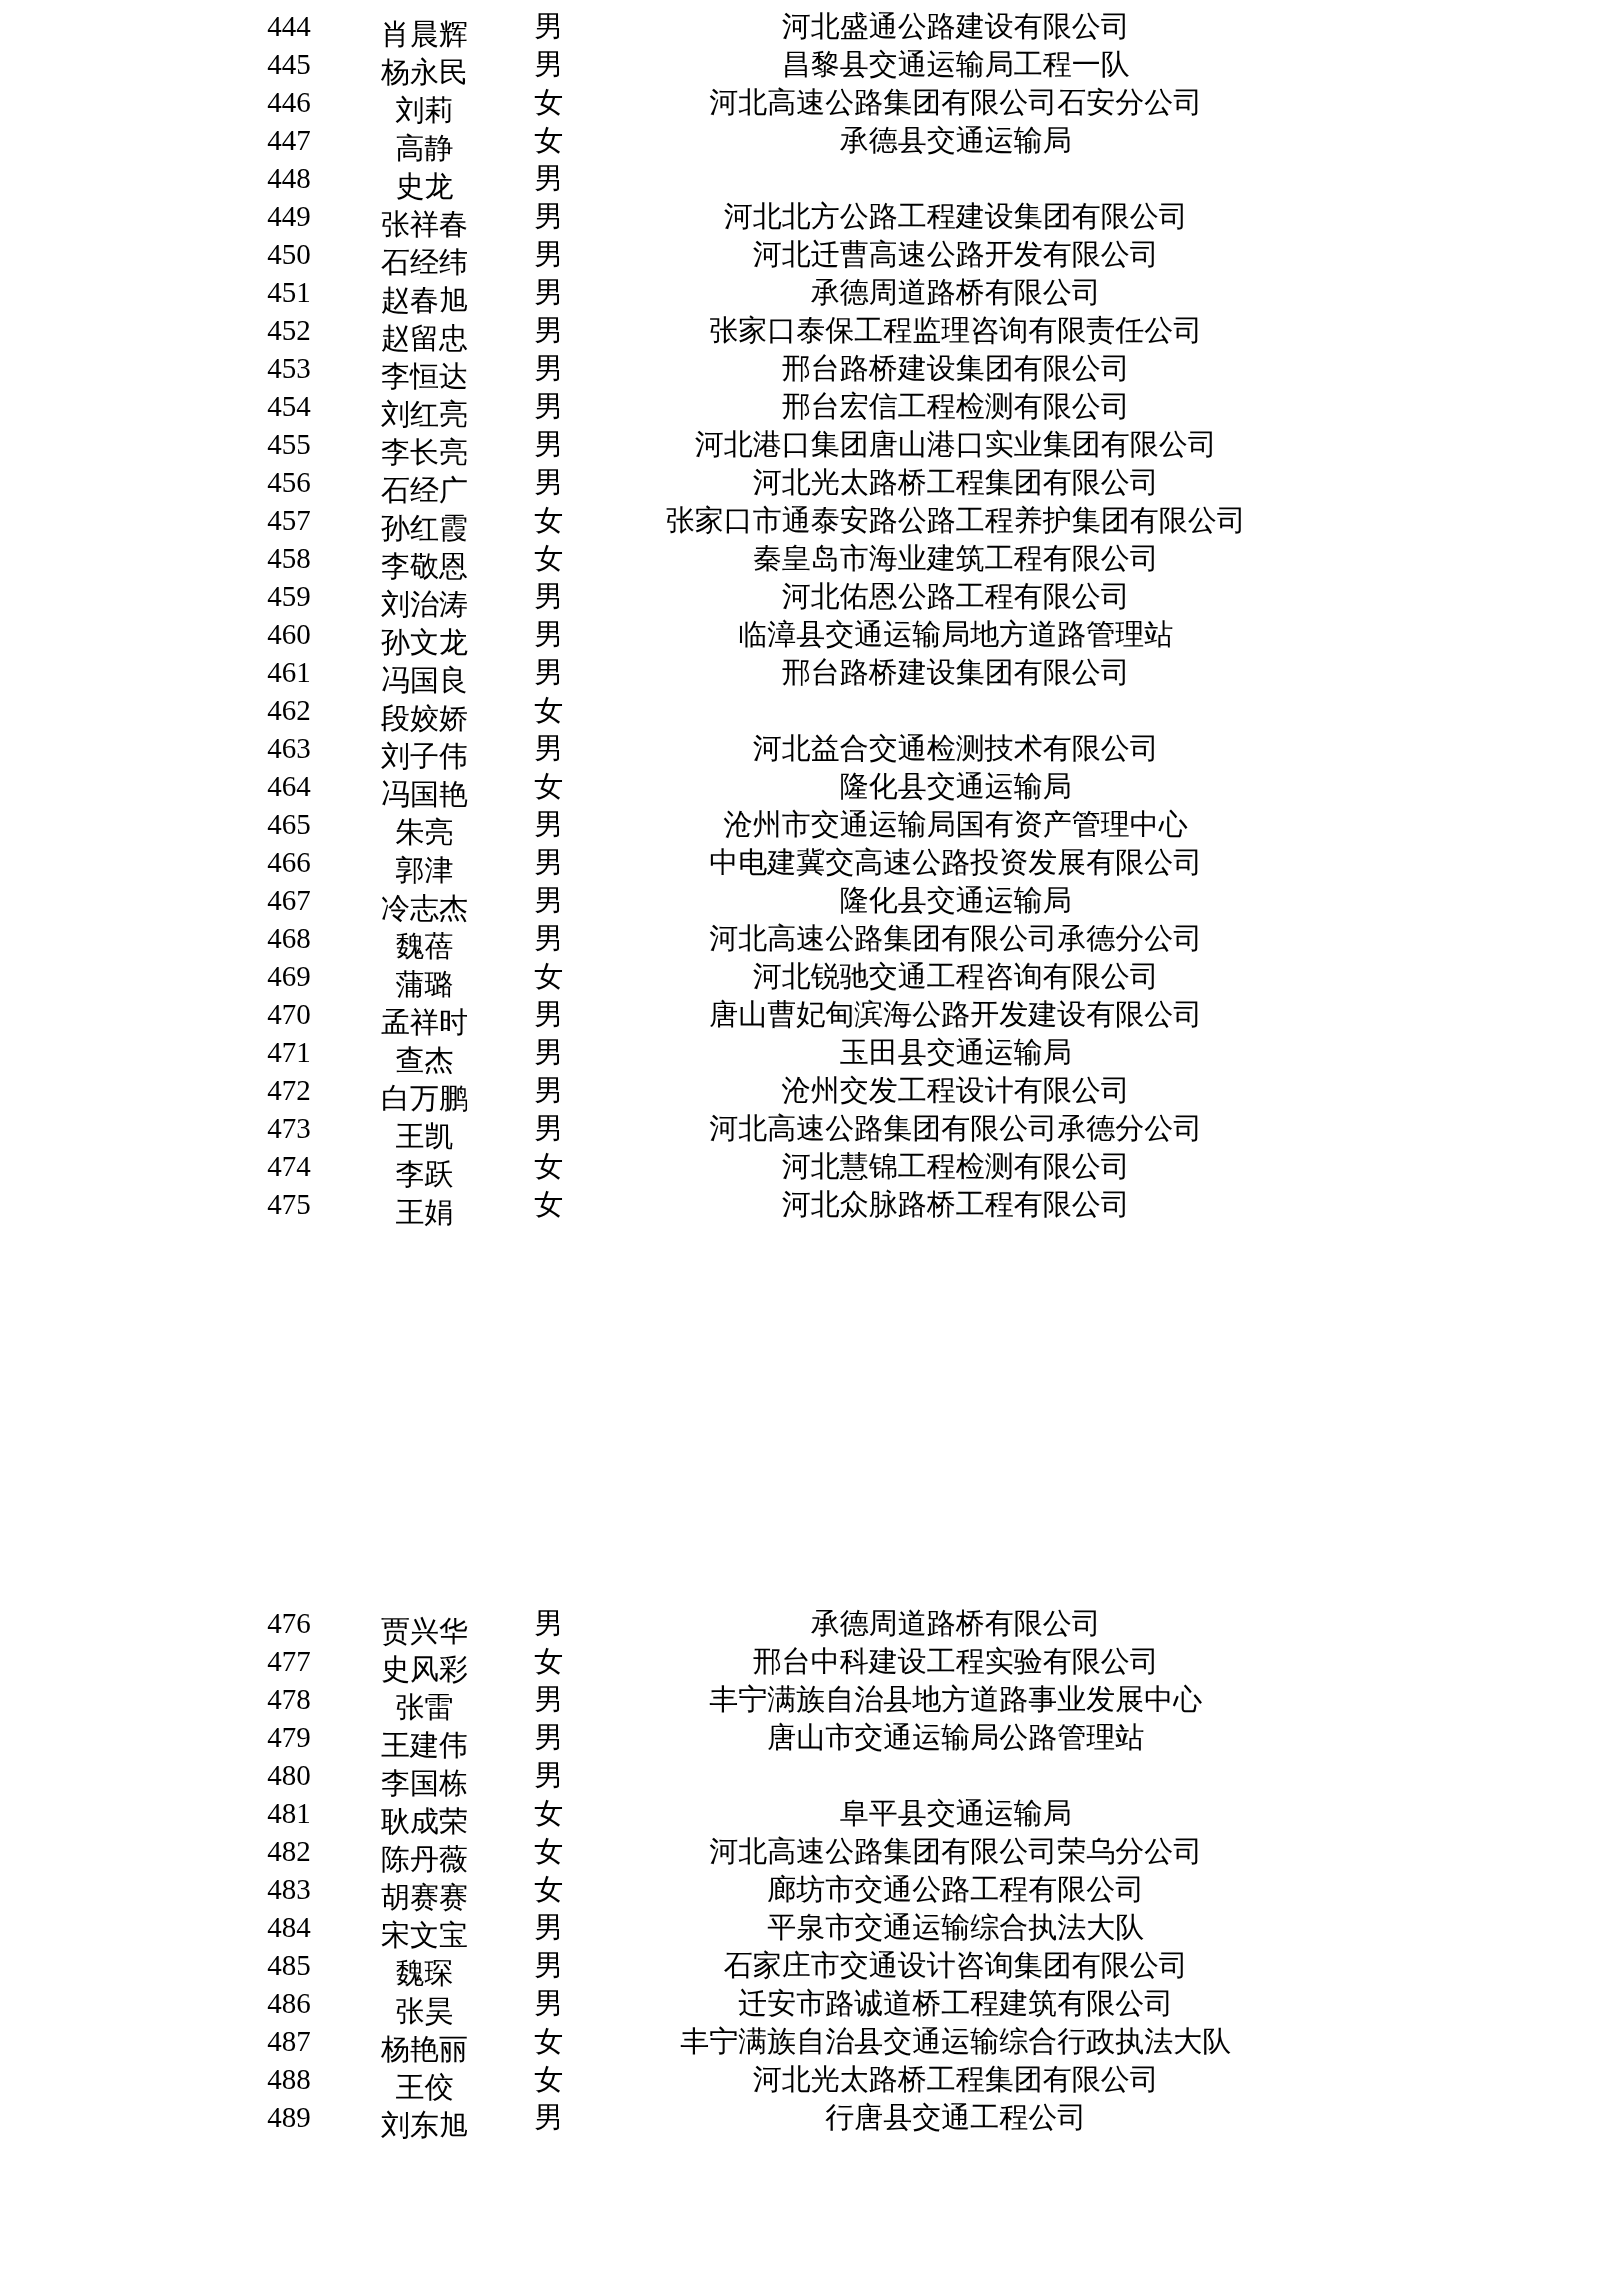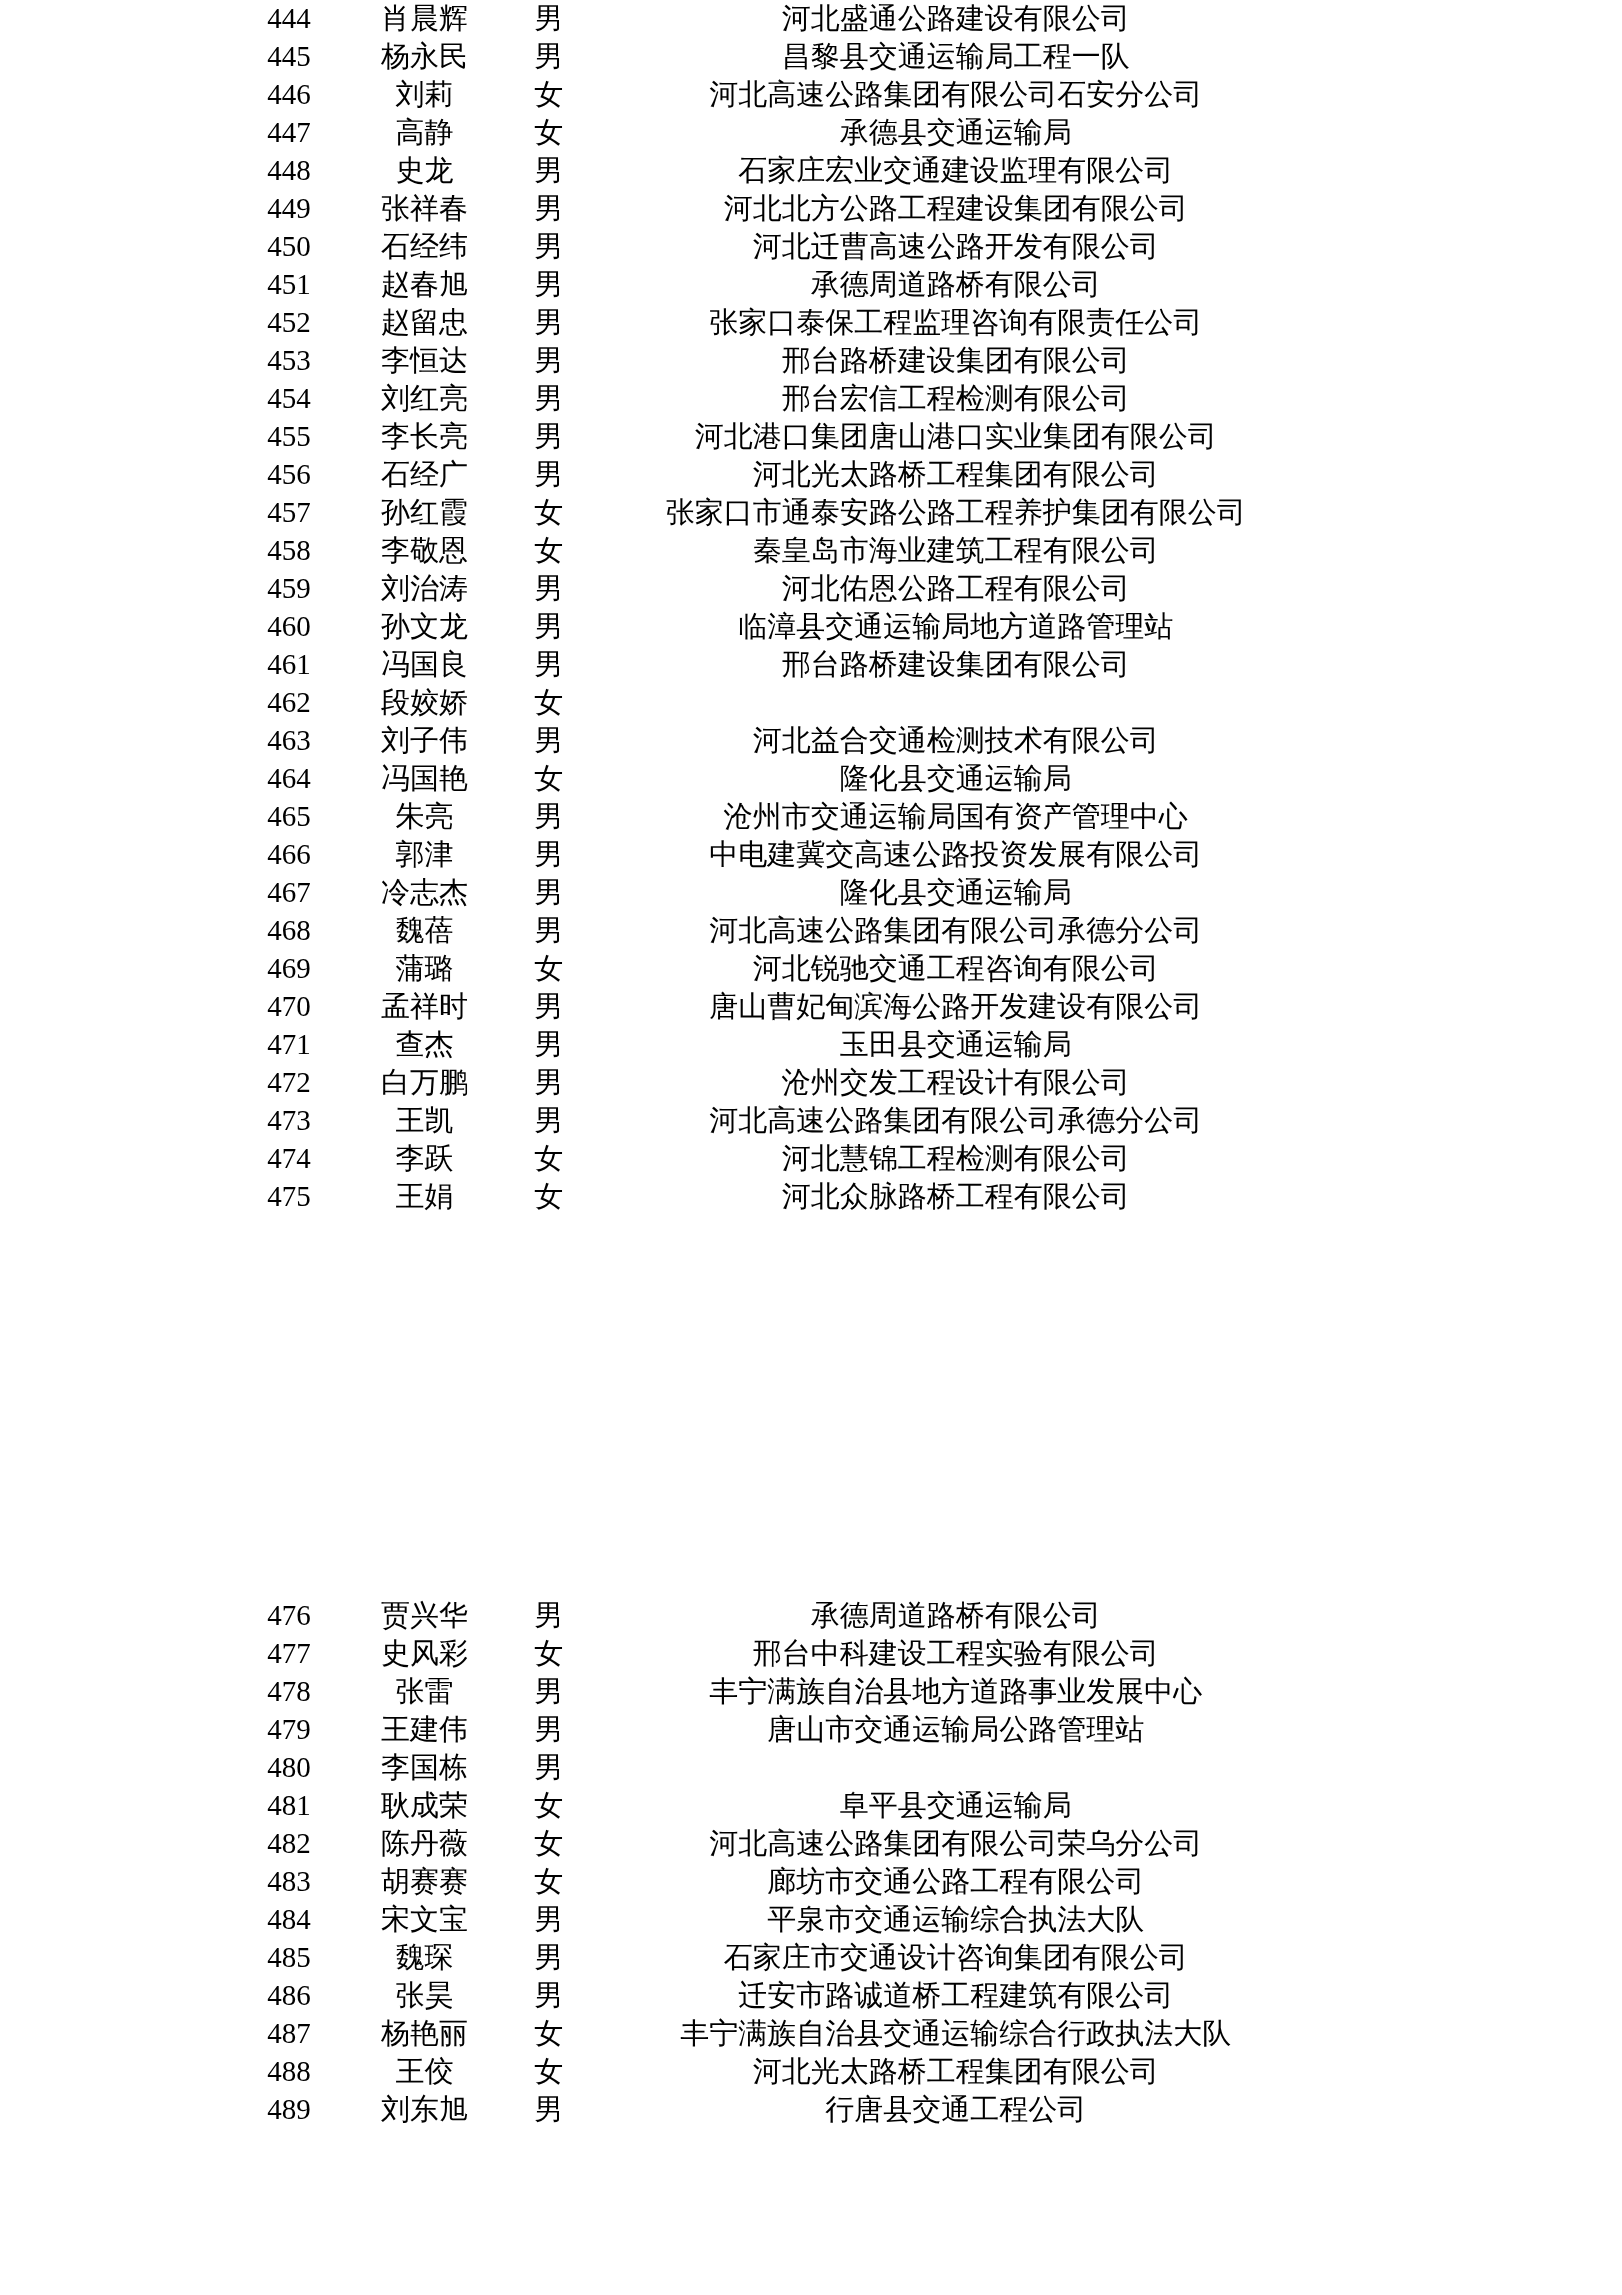--- a/index.html
+++ b/index.html
@@ -28,21 +28,21 @@
     grid-template-columns: 245px 88px 19.6px 144px 19.6px 65px 749px 1fr;
     align-items: center;
   }
   .cell {
     font-size: 29px;
     line-height: 38px;
     white-space: nowrap;
     text-align: center;
   }
   .cell-no     { grid-column: 2; font-family: "Liberation Serif", "DejaVu Serif", serif; }
-  .cell-name   { grid-column: 4; }
+  .cell-name   { grid-column: 4; margin-top: 16px; }
   .cell-gender { grid-column: 6; }
   .cell-org    { grid-column: 7; }
 </style>
 </head>
 <body>
 
 <main>
   <section class="page" id="page-1">
       <div class="row">
         <span class="cell cell-no">444</span>
@@ -65,21 +65,20 @@
       <div class="row">
         <span class="cell cell-no">447</span>
         <span class="cell cell-name">高静</span>
         <span class="cell cell-gender">女</span>
         <span class="cell cell-org">承德县交通运输局</span>
       </div>
       <div class="row">
         <span class="cell cell-no">448</span>
         <span class="cell cell-name">史龙</span>
         <span class="cell cell-gender">男</span>
-        <span class="cell cell-org">石家庄宏业交通建设监理有限公司</span>
       </div>
       <div class="row">
         <span class="cell cell-no">449</span>
         <span class="cell cell-name">张祥春</span>
         <span class="cell cell-gender">男</span>
         <span class="cell cell-org">河北北方公路工程建设集团有限公司</span>
       </div>
       <div class="row">
         <span class="cell cell-no">450</span>
         <span class="cell cell-name">石经纬</span>

